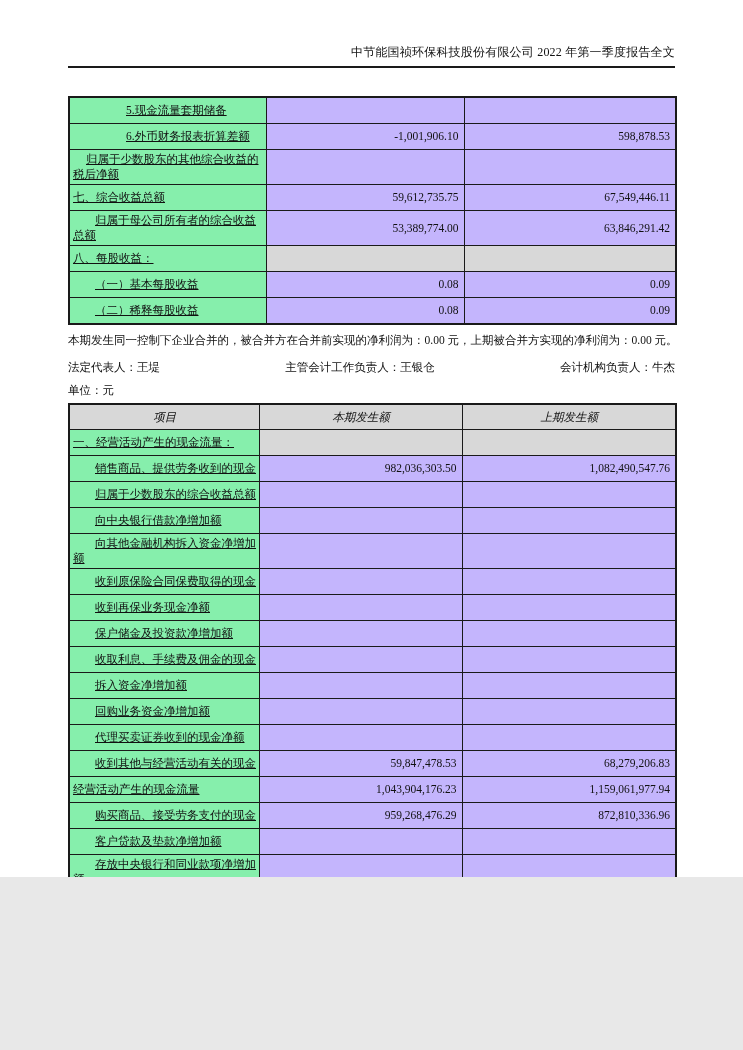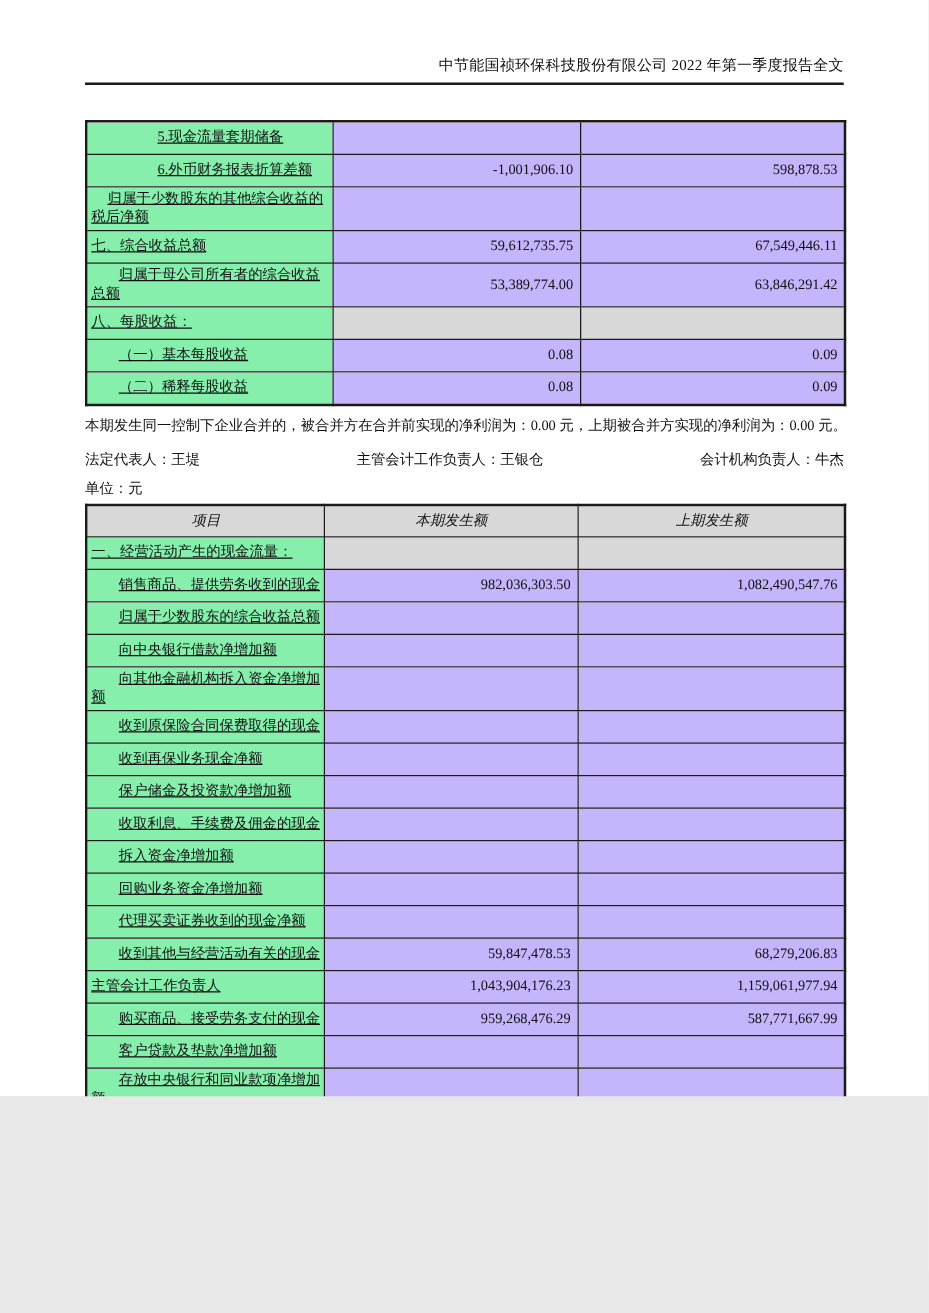--- a/index.html
+++ b/index.html
@@ -177,28 +177,28 @@
           <td class="label ind2">代理买卖证券收到的现金净额</td>
           <td class="val"></td>
           <td class="val"></td>
         </tr>
         <tr>
           <td class="label ind2">收到其他与经营活动有关的现金</td>
           <td class="val">59,847,478.53</td>
           <td class="val">68,279,206.83</td>
         </tr>
         <tr>
-          <td class="label ind0">主管会计工作负责人</td>
+          <td class="label ind0">经营活动产生的现金流量</td>
           <td class="val">1,043,904,176.23</td>
           <td class="val">1,159,061,977.94</td>
         </tr>
         <tr>
           <td class="label ind2">购买商品、接受劳务支付的现金</td>
           <td class="val">959,268,476.29</td>
-          <td class="val">587,771,667.99</td>
+          <td class="val">872,810,336.96</td>
         </tr>
         <tr>
           <td class="label ind2">客户贷款及垫款净增加额</td>
           <td class="val"></td>
           <td class="val"></td>
         </tr>
         <tr>
           <td class="label ind2">存放中央银行和同业款项净增加额</td>
           <td class="val"></td>
           <td class="val"></td>

